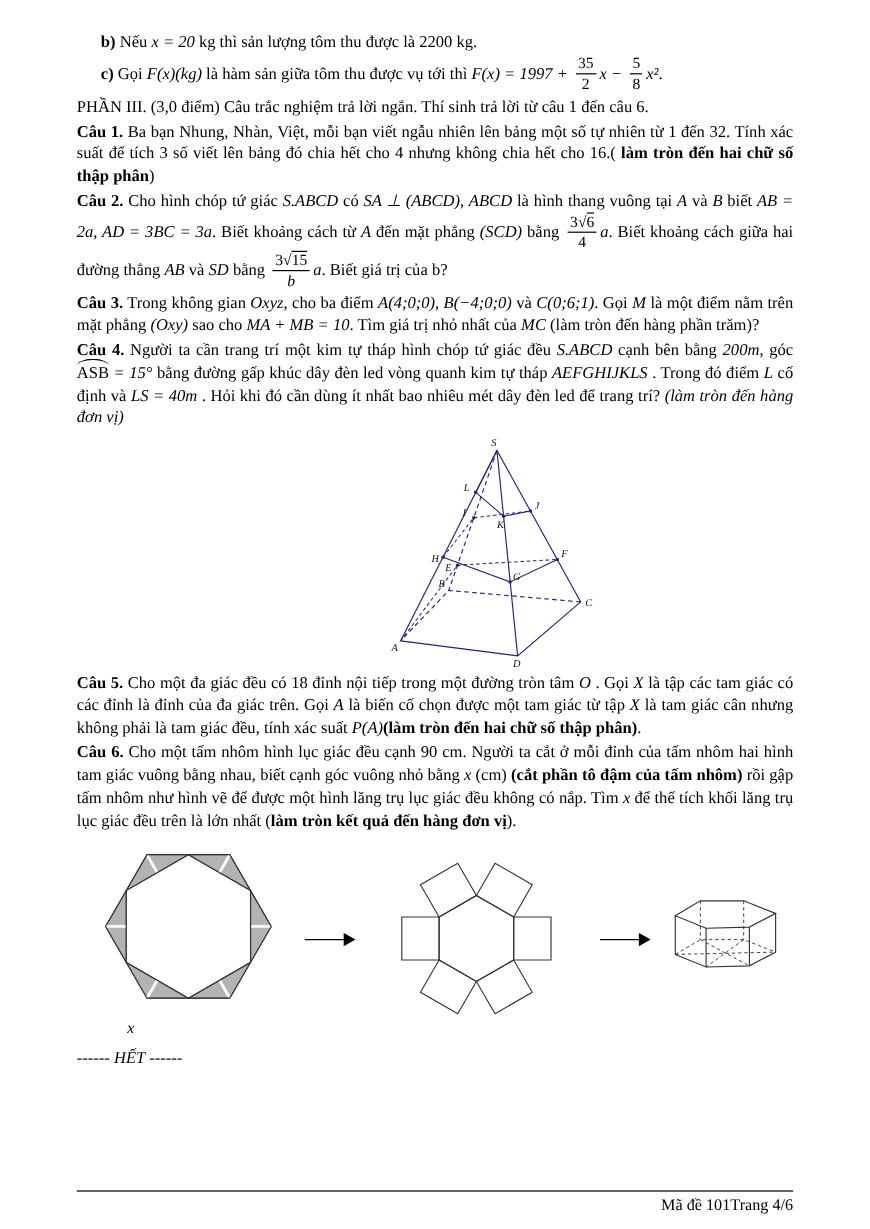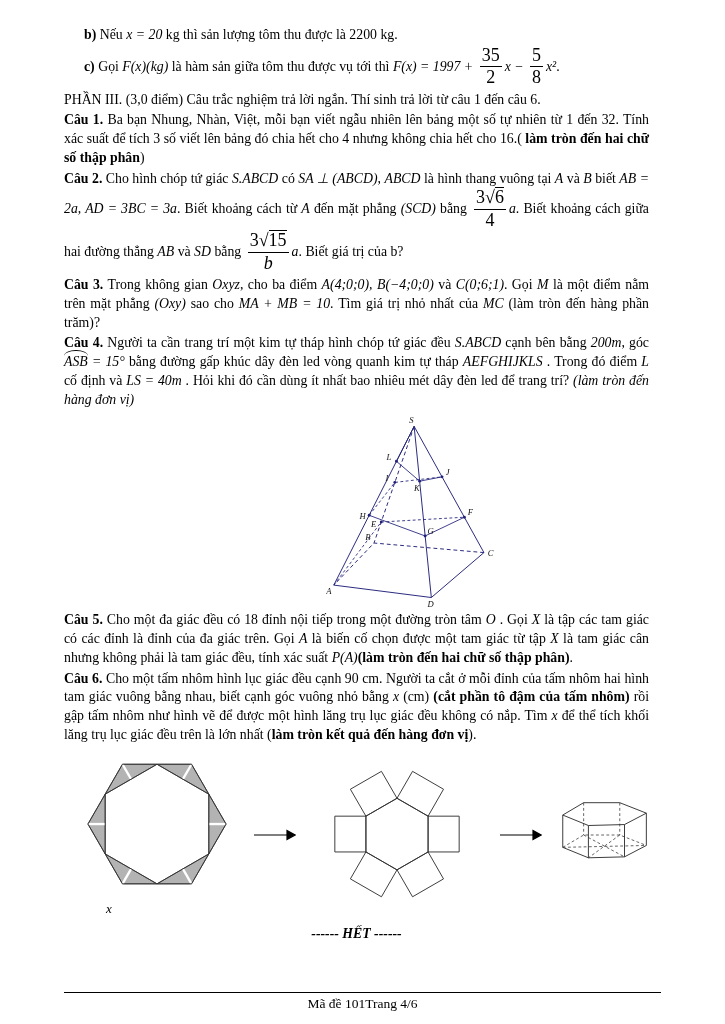--- a/index.html
+++ b/index.html
@@ -1,38 +1,38 @@
 <!DOCTYPE html>
 <html><head>
 <meta charset="utf-8">
 <style>
   html,body{margin:0;padding:0}
   body{width:725px;height:1024px;overflow:hidden;background:#fff;color:#000;
        font-family:"Liberation Serif",serif;font-size:13.8px;position:relative}
   .page{padding:26px 64px 0 64px}
-  p{margin:0 12px 2px 0;text-align:justify;line-height:1.36}
+  p{margin:0 0 2px 0;text-align:justify;line-height:1.36}
   .indent{margin-left:20px}
   .bold{font-weight:700}
   .m{font-style:italic}
   .heading{font-weight:400}
   .frac{display:inline-flex;flex-direction:column;align-items:center;vertical-align:middle;
-        line-height:1.08;margin:0 3px;font-size:18px;transform:translateY(-1px)}
+        line-height:1.08;margin:0 3px;font-size:13px;transform:translateY(-1px)}
   .frac .num{display:inline-flex;align-items:baseline;border-bottom:1px solid #000;padding:0 2px 1px 2px}
   .frac .den{padding-top:1px}
   .rb{border-top:1px solid #000}
-  .hat{position:relative;font-style:italic}
+  .hat{position:relative;}
   .hat::before{content:"";position:absolute;left:0;right:0;top:-4px;height:5px;
                border-top:1px solid #000;border-radius:50% / 100% 100% 0 0}
   .fig-pyramid{margin:4px 0 2px 262px;width:182px}
   .fig-row{display:flex;align-items:center;gap:16px;margin:8px 0 0 14px}
   .figcol{display:flex;flex-direction:column;align-items:flex-start}
   .xlab{font-style:italic;margin:0 0 0 28px;font-size:13px}
-  .end-marker{text-align:center;font-weight:700;font-style:italic;margin-top:8px}
+  .end-marker{font-weight:400;font-style:italic;margin-top:8px}
   .footer{position:absolute;left:64px;right:64px;bottom:12px;border-top:1px solid #000;
-          padding-top:3px;display:flex;justify-content:center;font-size:13.5px}
+          padding-top:3px;display:flex;justify-content:flex-end;font-size:13.5px}
   svg{display:block}
   svg text{font-family:"Liberation Serif",serif;font-style:italic;font-size:9px;fill:#101010}
 </style>
 </head>
 <body>
 
 <div class="page">
 
   <p class="indent"><span class="bold">b)</span><span> Nếu </span><span class="m">x = 20</span><span> kg thì sản lượng tôm thu được là 2200 kg.</span></p>
 

